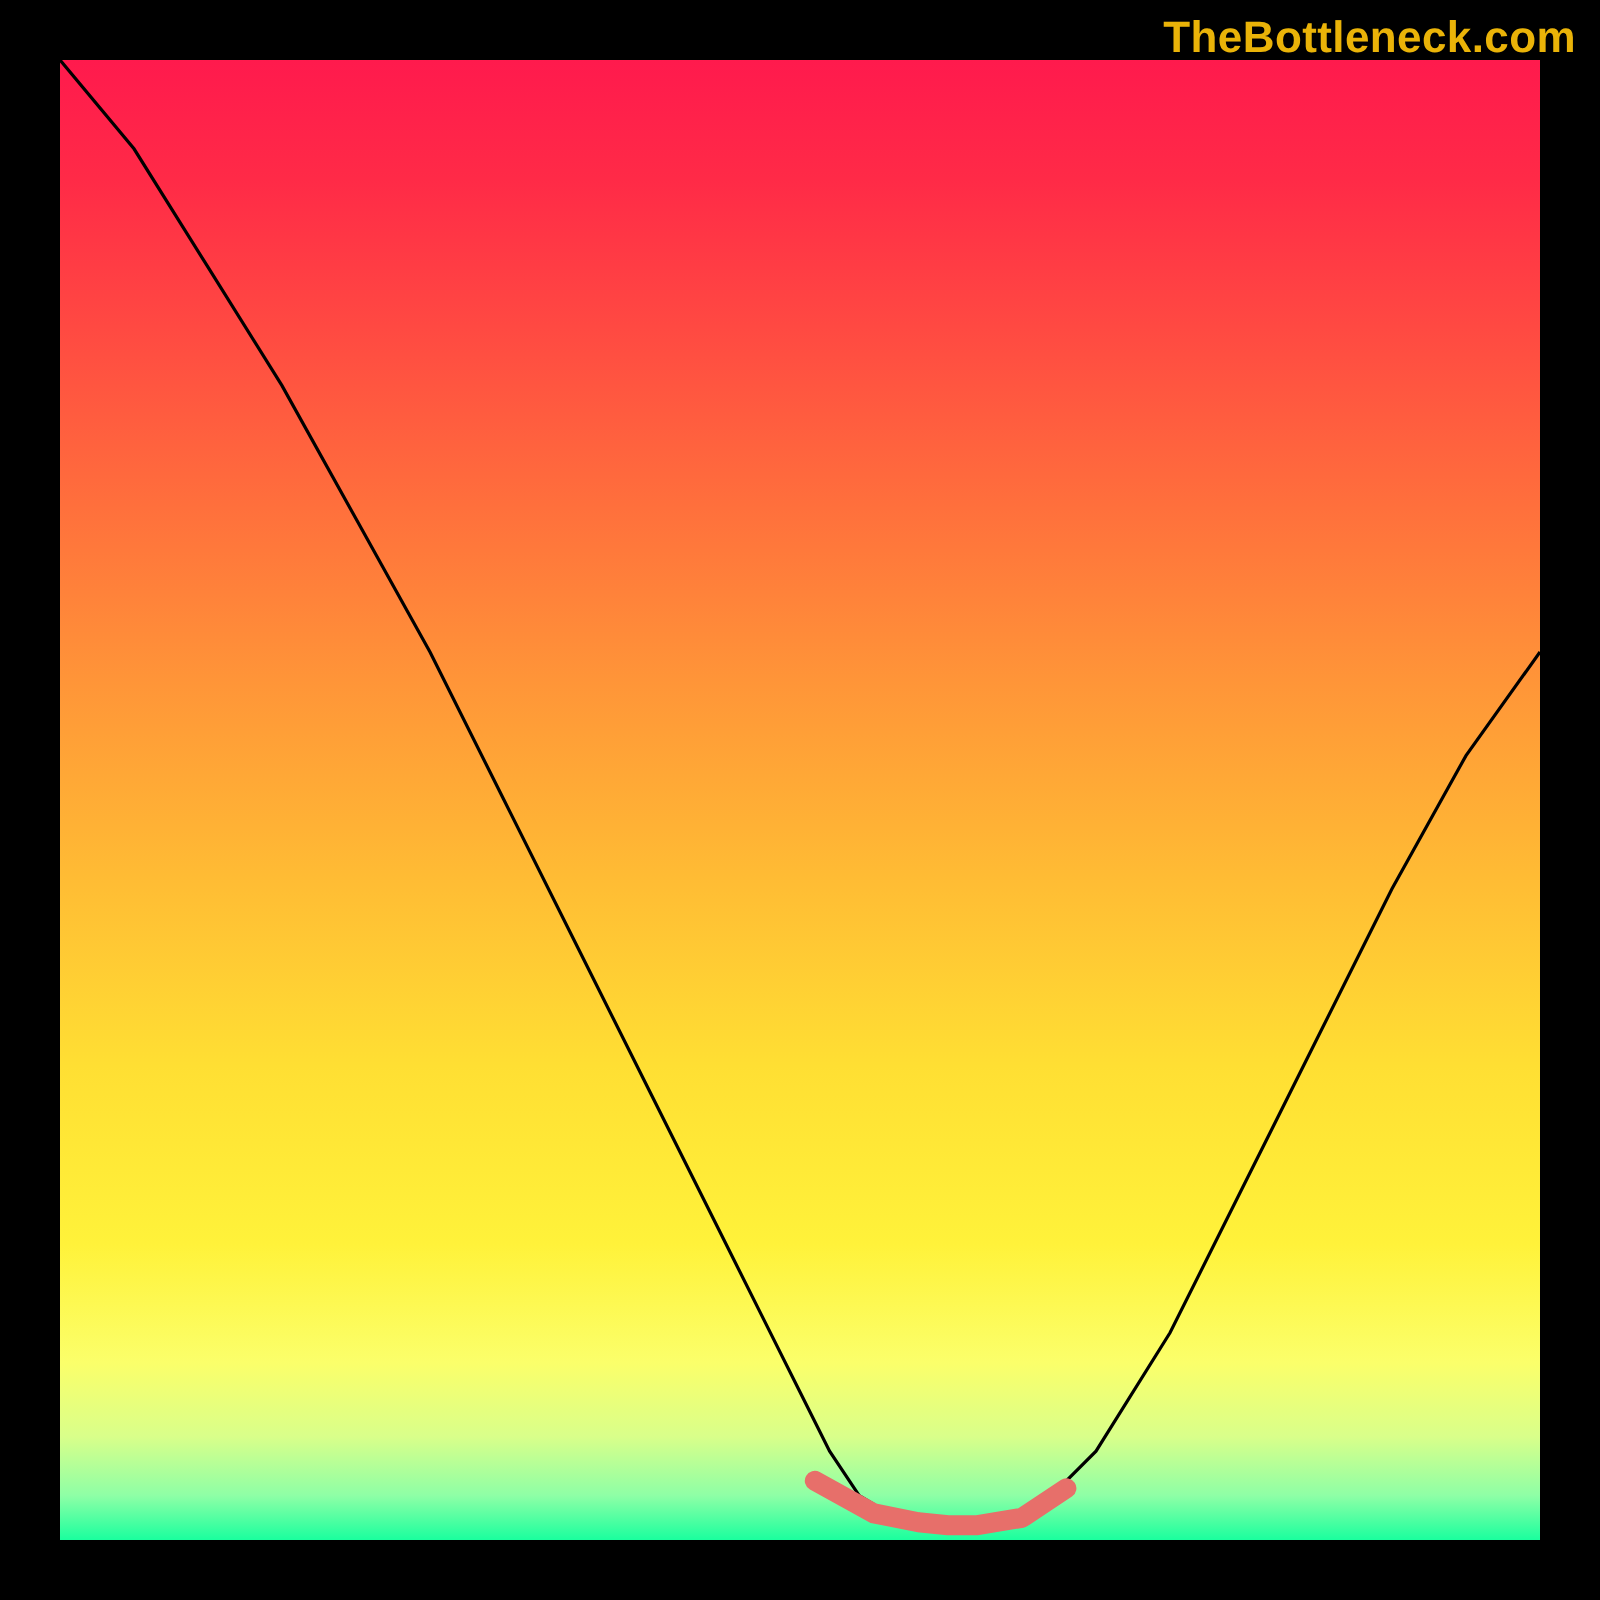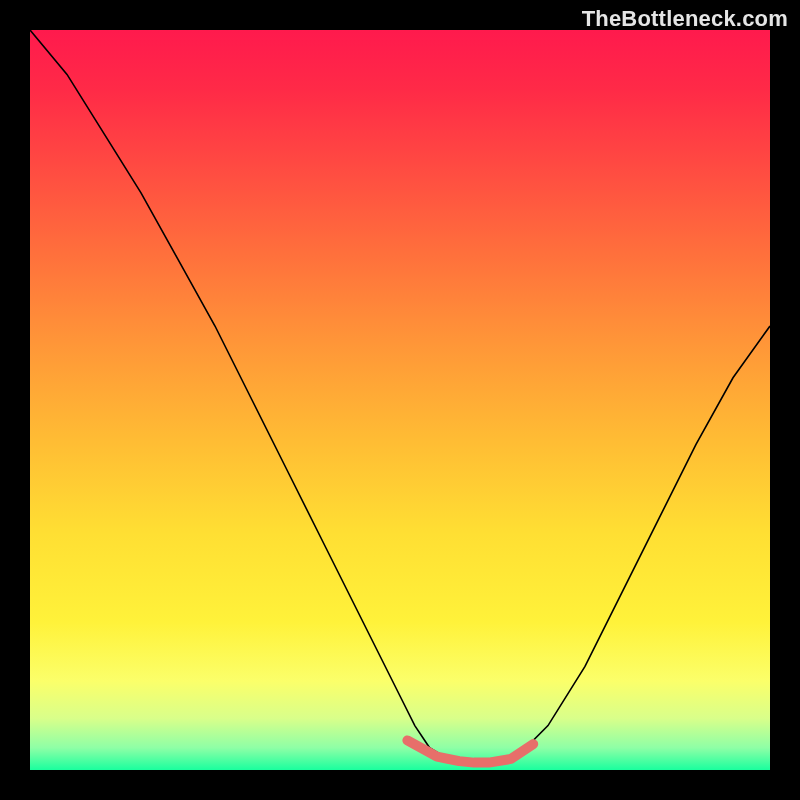--- a/index.html
+++ b/index.html
@@ -39,21 +39,21 @@
     pointer-events: none;
   }
   .watermark {
     position: absolute;
     top: 6px;
     right: 12px;
     font-family: Arial, Helvetica, sans-serif;
     font-size: 22px;
     font-weight: bold;
     letter-spacing: 0.2px;
-    color: #e5e5e5;
+    color: #eab308;
   }
   .curve { fill: none; stroke: #000; stroke-width: 1.6; }
   .bottom-curve { fill: none; stroke: #e76f6a; stroke-width: 10; stroke-linecap: round; stroke-linejoin: round; }
 </style>
 </head>
 <body>
 
 <div class="frame">
   <div class="plot-area"></div>
 

